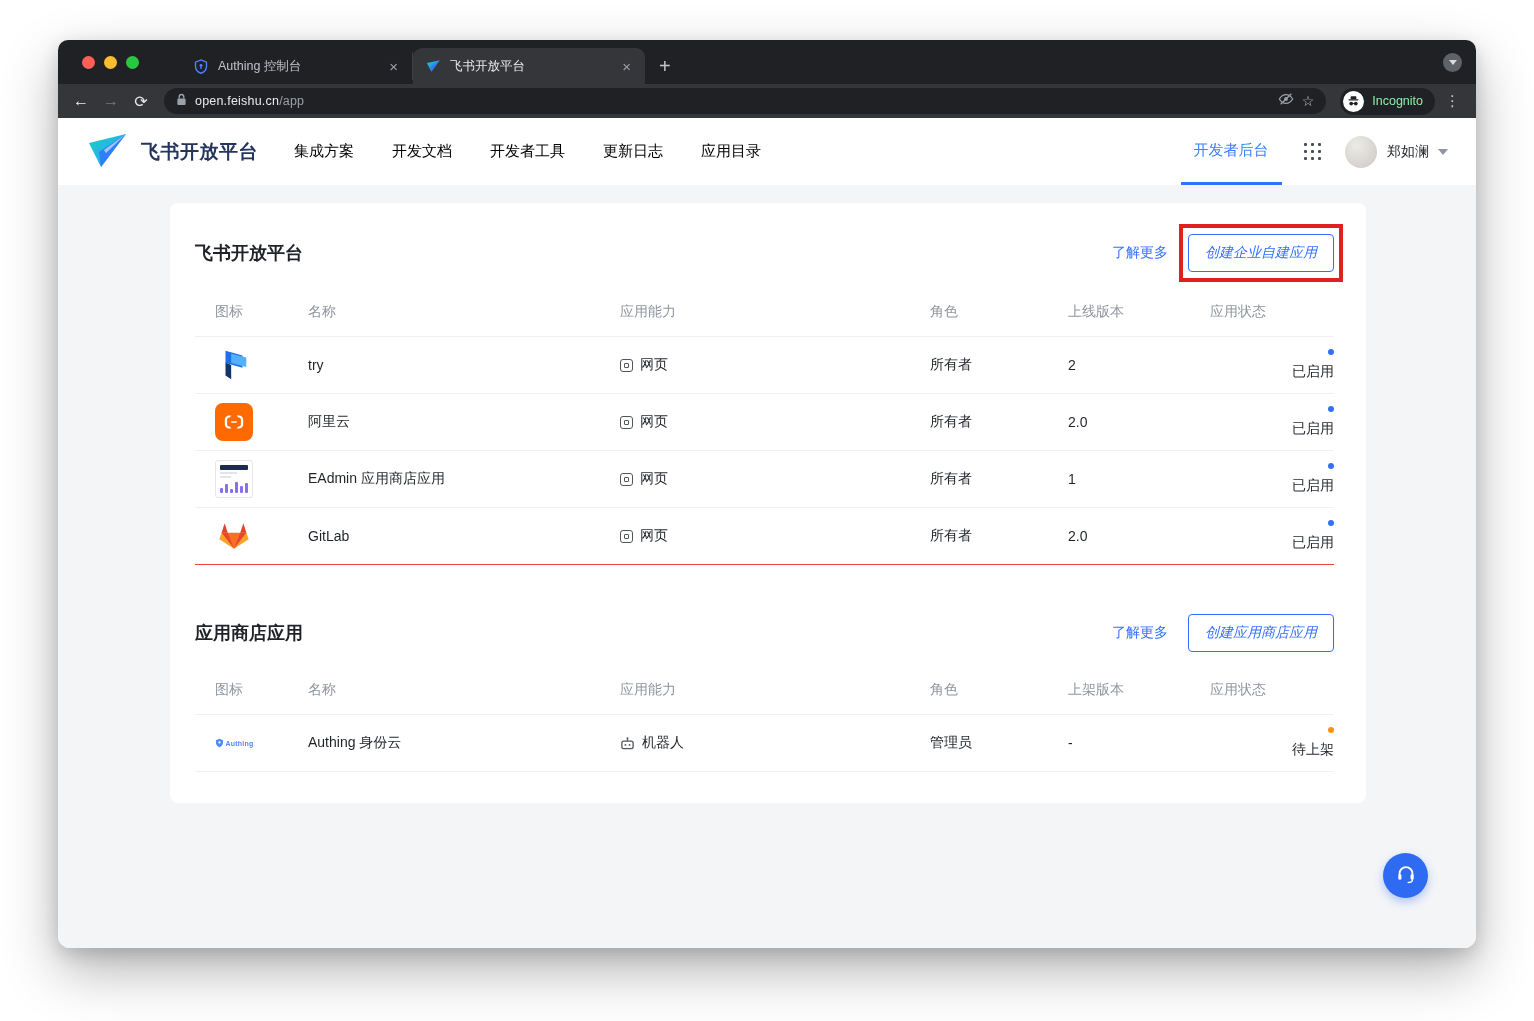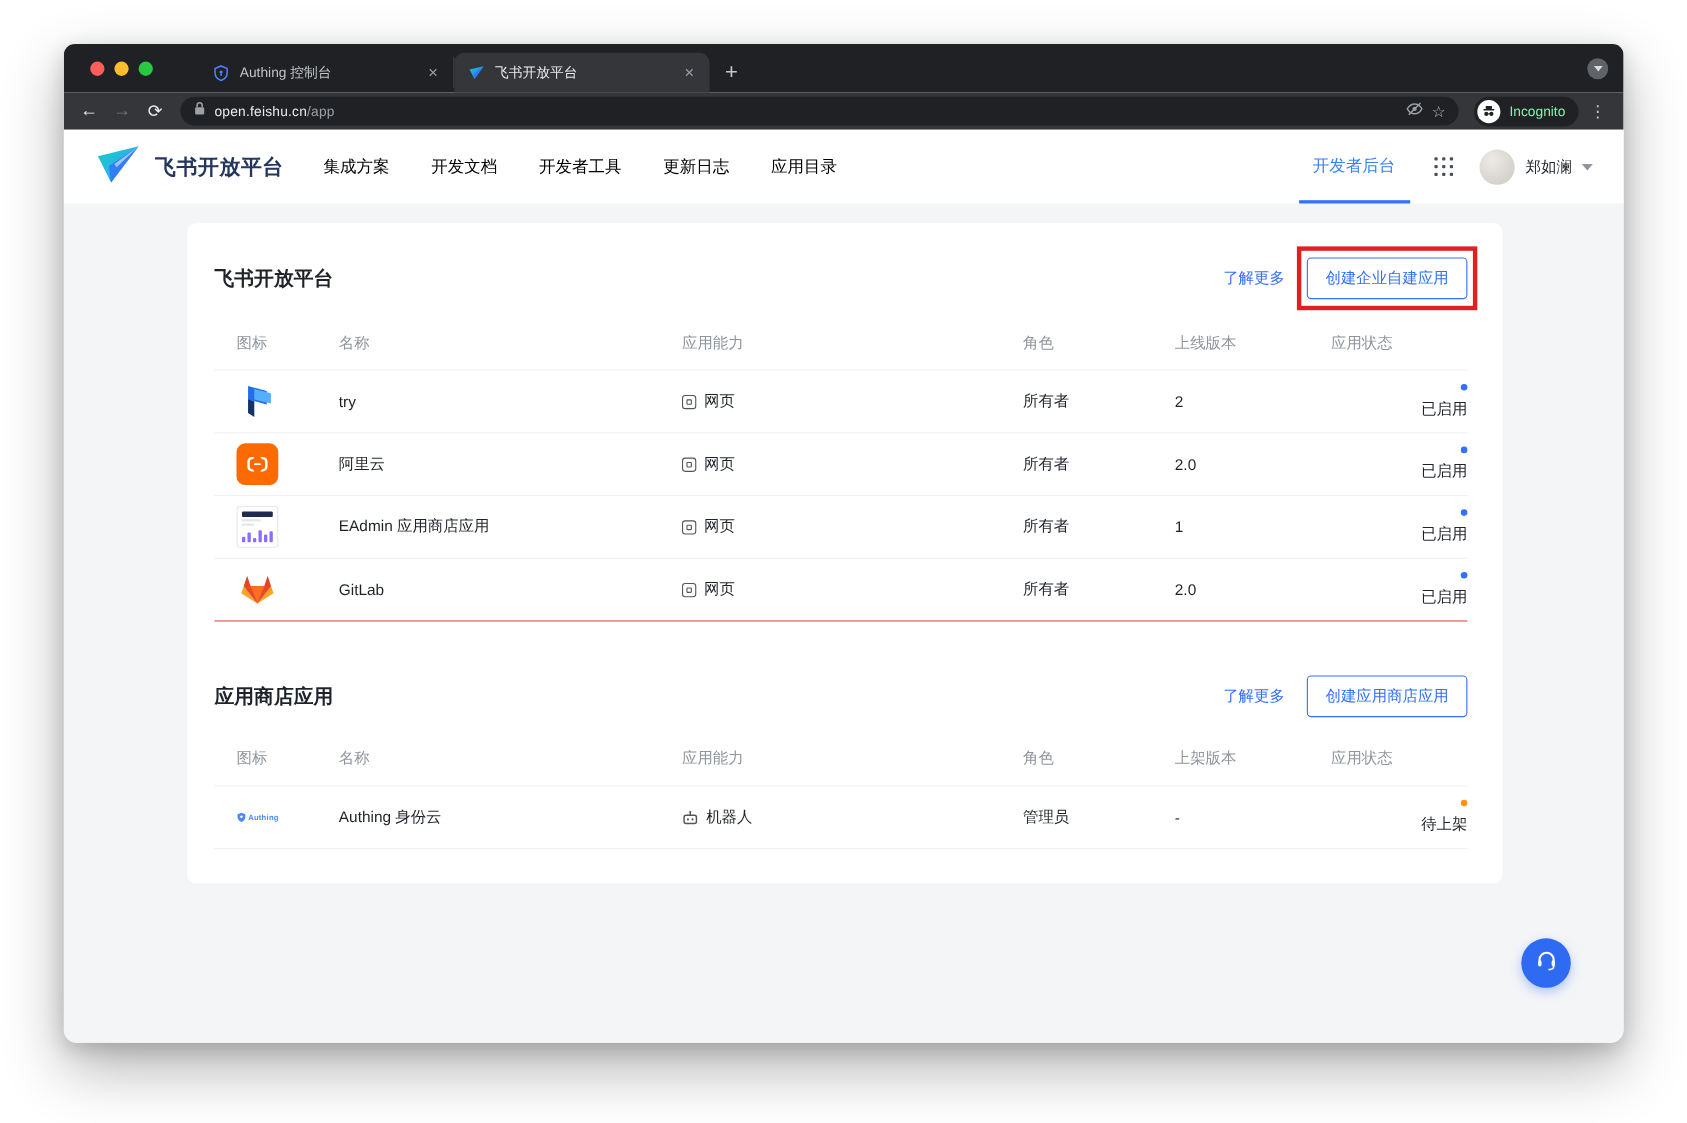--- a/index.html
+++ b/index.html
@@ -67,21 +67,21 @@
   .notice-dot { width:7px; height:7px; border-radius:50%; background:#f54a45; margin-right:11px; flex:none; }
   .notice-text { font-size:14px; color:#1f2329; }
   .notice-date { margin-left:auto; font-size:13px; color:#8f959e; }
   .notice-div { height:1px; background:#f0f1f2; }
   .card-apps { margin-top:18px; border-radius:8px; padding:34px 32px 31px 25px; height:600px; }
   .sec-head { display:flex; align-items:center; height:32px; }
   .sec-title { font-size:18px; font-weight:bold; color:#1f2329; }
   .learn-more { margin-left:auto; font-size:14px; color:#3370ff; cursor:pointer; }
   .btn-wrap { position:relative; margin-left:20px; }
   .btn-outline { display:inline-block; padding:9px 16px; font-size:14px; color:#3370ff;
-    border:1px solid #3370ff; border-radius:4px; background:#fff; cursor:pointer; white-space:nowrap; }
+    border:1px solid #3370ff; border-radius:4px; background:#fff; cursor:pointer; white-space:nowrap;font-style:italic; }
   .annotation { position:absolute; left:-9px; top:-10px; right:-9px; bottom:-10px;
     border:4px solid #e02020; pointer-events:none; }
   .sec-head.second { margin-top:52px; }
   .thead, .trow { display:grid; grid-template-columns:93px 312px 310px 138px 142px 1fr;
     align-items:center; padding-left:20px; }
   .thead { height:50px; margin-top:18px; font-size:14px; color:#8f959e; border-bottom:1px solid #eff0f2; }
   .thead.second { margin-top:16px; }
   .trow { height:57px; font-size:14px; color:#1f2329; border-bottom:1px solid #eff0f2; }
   .ability { display:flex; align-items:center; gap:7px; }
   .status { display:flex; align-items:flex-end; gap:8px;flex-direction:column; }

